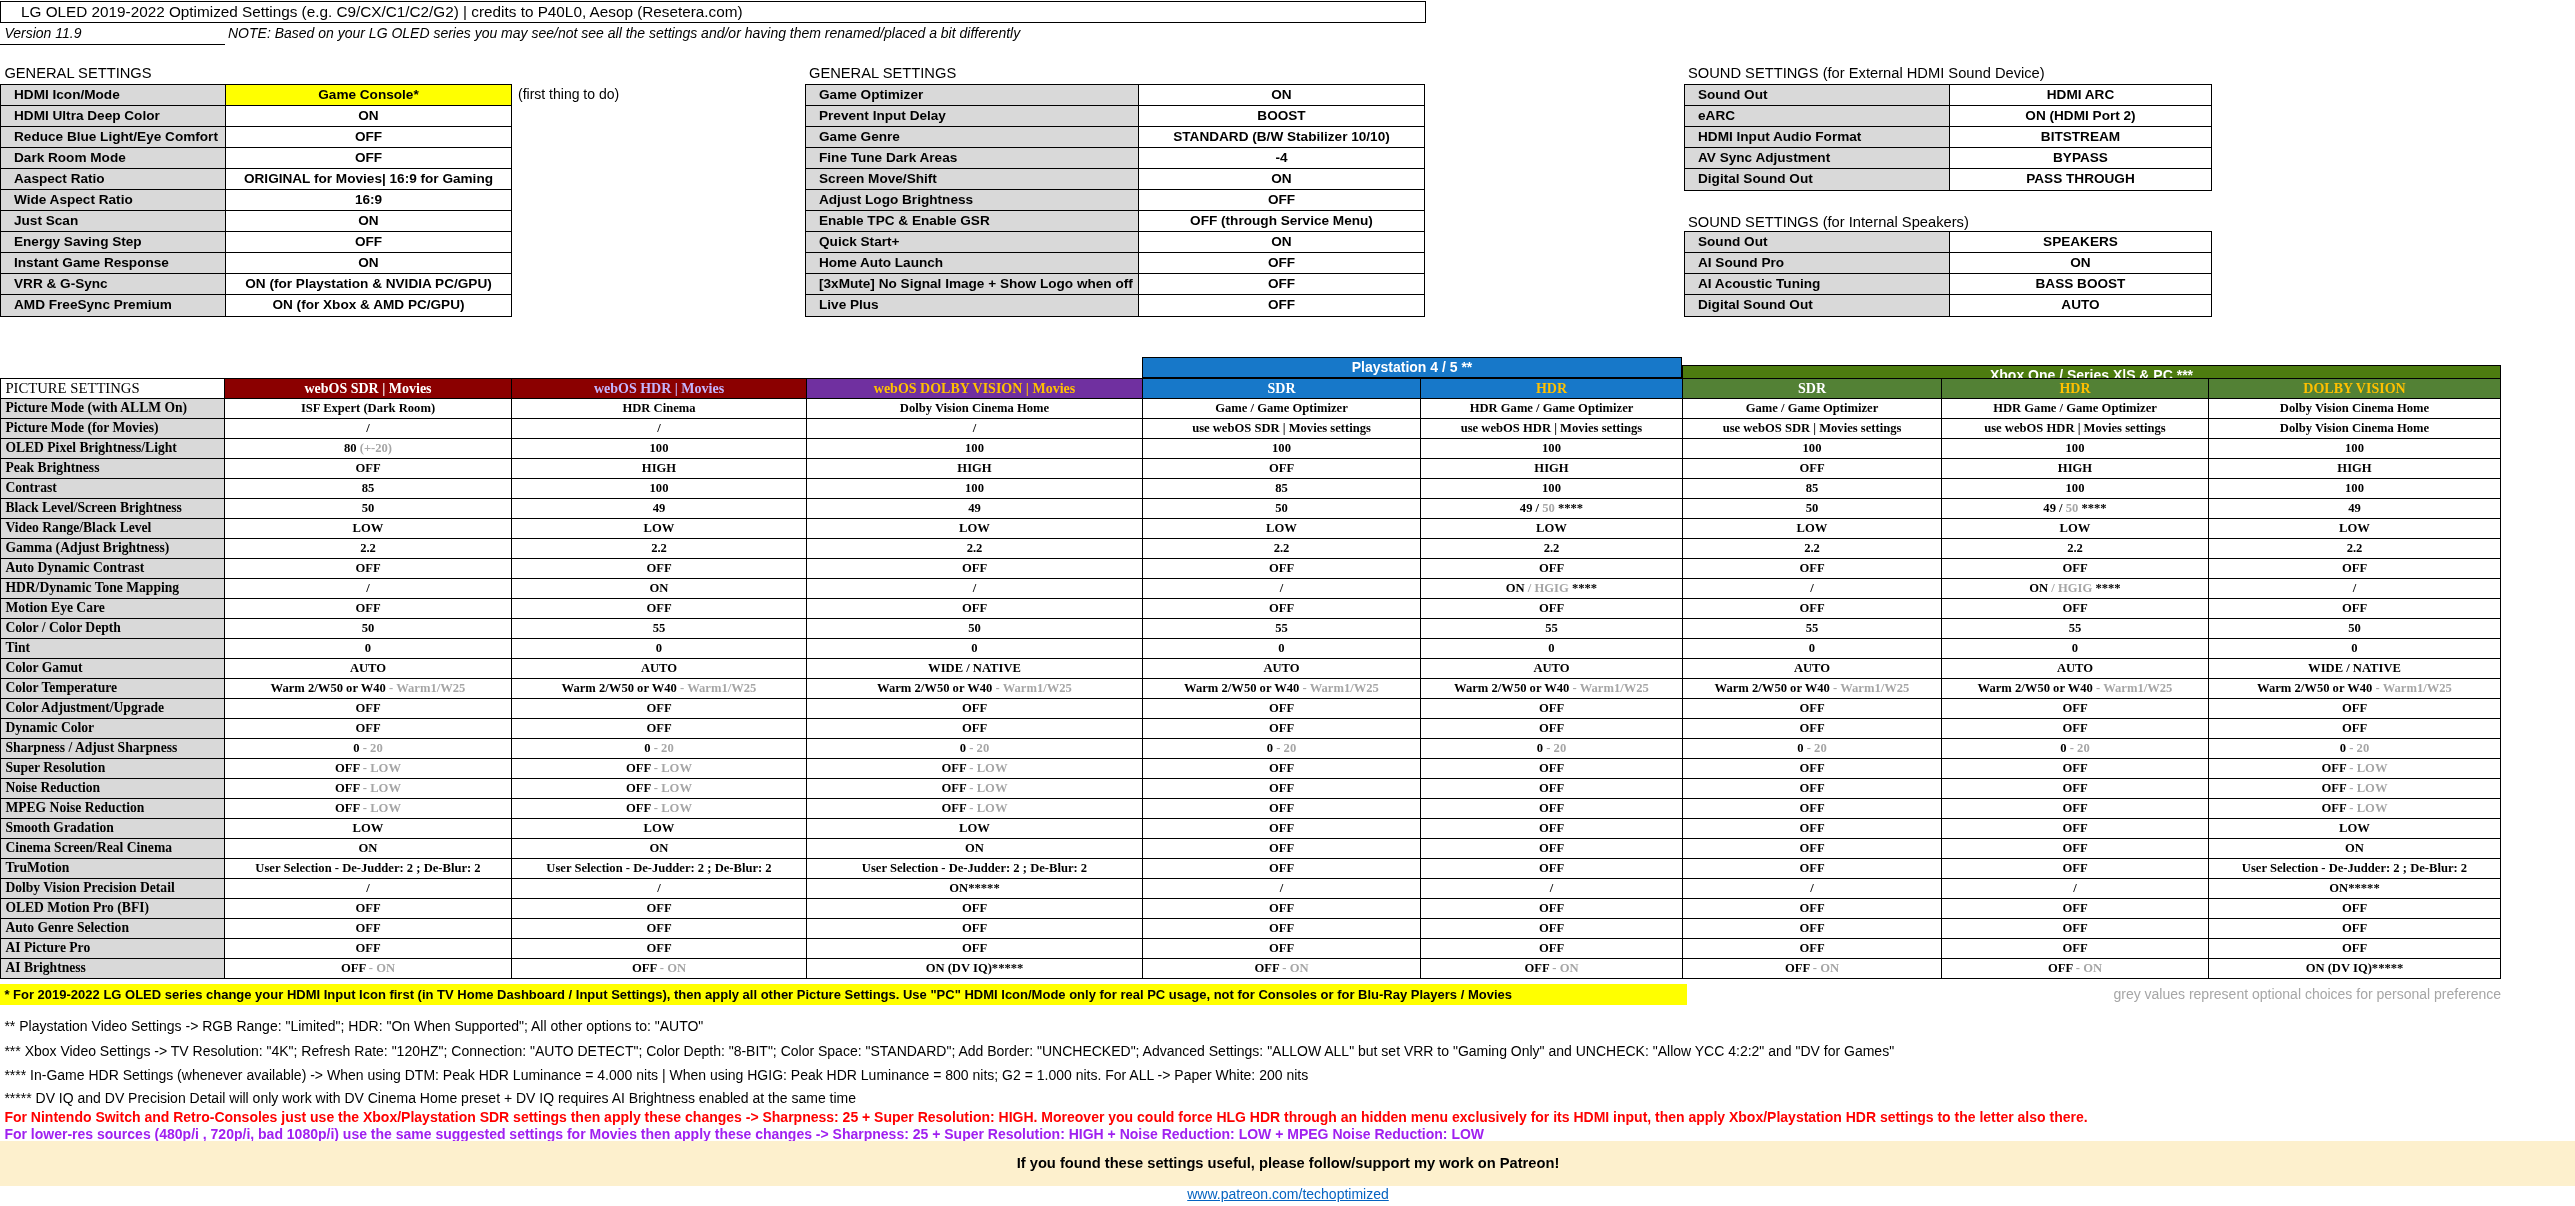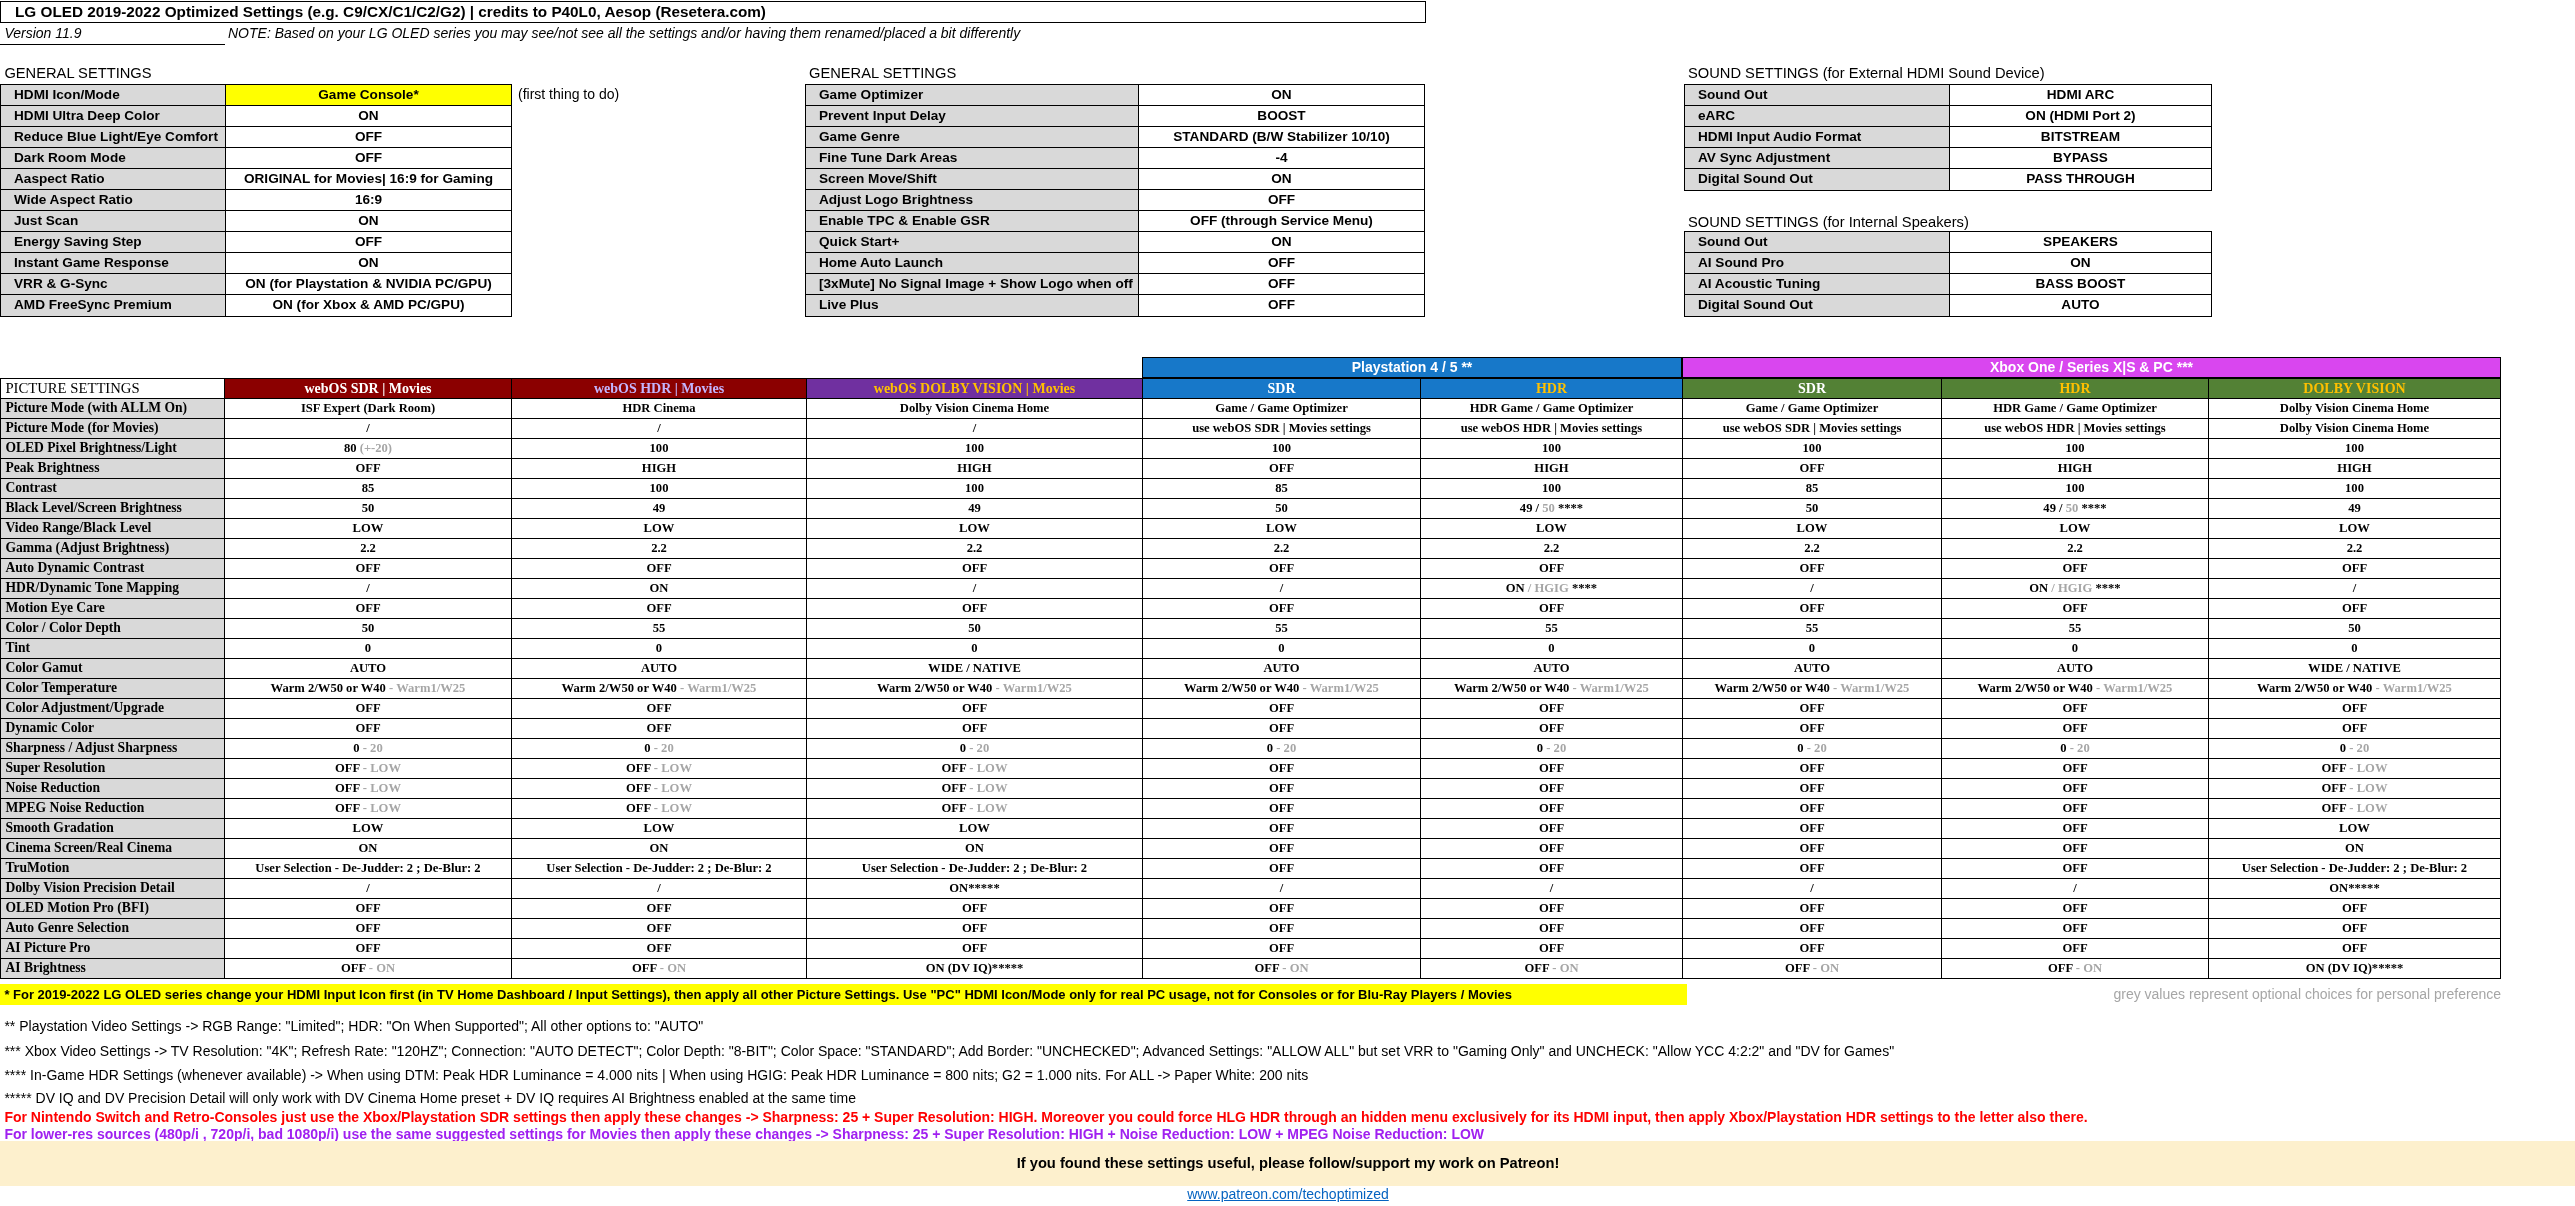--- a/index.html
+++ b/index.html
@@ -1,21 +1,21 @@
 <!DOCTYPE html>
 <html style="font-size:8.7px"><head>
 <meta charset="utf-8">
 <style>
   html,body{margin:0;padding:0;background:#fff;}
   #app{position:relative;width:2576px;height:1207px;background:#ffffff;
        font-family:"Liberation Sans",sans-serif;color:#000;overflow:hidden;}
   .abs{position:absolute;}
   
   #title-bar{left:0;top:1.1px;width:1426px;height:22px;border:1.1px solid #000;box-sizing:border-box;
-             font-weight:bold;font-size:15.3px;line-height:19.6px;padding-left:14px;white-space:nowrap;}
+             font-weight:normal;font-size:15.3px;line-height:19.6px;padding-left:20px;white-space:nowrap;}
   #version-cell{left:0;top:24px;width:225px;height:21px;border-bottom:1.1px solid #000;box-sizing:border-box;
                 font-style:italic;font-size:14px;line-height:18.6px;padding-left:4.4px;}
   #series-note{left:228px;top:24px;height:21px;font-style:italic;font-size:14px;line-height:18.6px;white-space:nowrap;}
   
   .sec-title{font-size:14.7px;line-height:17.5px;white-space:nowrap;}
   
   .kv{border:1.1px solid #000;box-sizing:border-box;background:#fff;}
   .kv-row{display:flex;height:21px;box-sizing:border-box;border-bottom:1.1px solid #000;}
   .kv-row:last-child{border-bottom:none;}
   .kv-label{background:#D9D9D9;border-right:1.1px solid #000;font-weight:bold;font-size:13.6px;line-height:19px;
@@ -203,21 +203,21 @@
         <div class="kv-label">AI Acoustic Tuning</div>
         <div class="kv-value">BASS BOOST</div>
       </div>
       <div class="kv-row">
         <div class="kv-label">Digital Sound Out</div>
         <div class="kv-value">AUTO</div>
       </div>
     </div>
 
   <div id="ps-banner" class="abs banner" style="background: rgb(23, 120, 201);">Playstation 4 / 5 **</div>
-  <div id="xb-banner" class="abs banner" style="background: #d946ef;">Xbox One / Series X|S &amp; PC ***</div>
+  <div id="xb-banner" class="abs banner" style="background: #4d7c0f; margin-top: 8px;">Xbox One / Series X|S &amp; PC ***</div>
 
   <div id="ptable" class="abs">
     <div class="phead" id="phead">
       <div>PICTURE SETTINGS</div>
     <div style="background: rgb(139, 0, 0); color: rgb(255, 255, 255);">webOS SDR | Movies</div>
         <div style="background: rgb(139, 0, 0); color: #c4b5fd;">webOS HDR | Movies</div>
         <div style="background: rgb(112, 48, 160); color: rgb(255, 192, 0);">webOS DOLBY VISION | Movies</div>
         <div style="background: rgb(23, 120, 201); color: rgb(255, 255, 255);">SDR</div>
         <div style="background: rgb(23, 120, 201); color: rgb(255, 192, 0);">HDR</div>
         <div style="background: rgb(83, 129, 53); color: rgb(255, 255, 255);">SDR</div>

